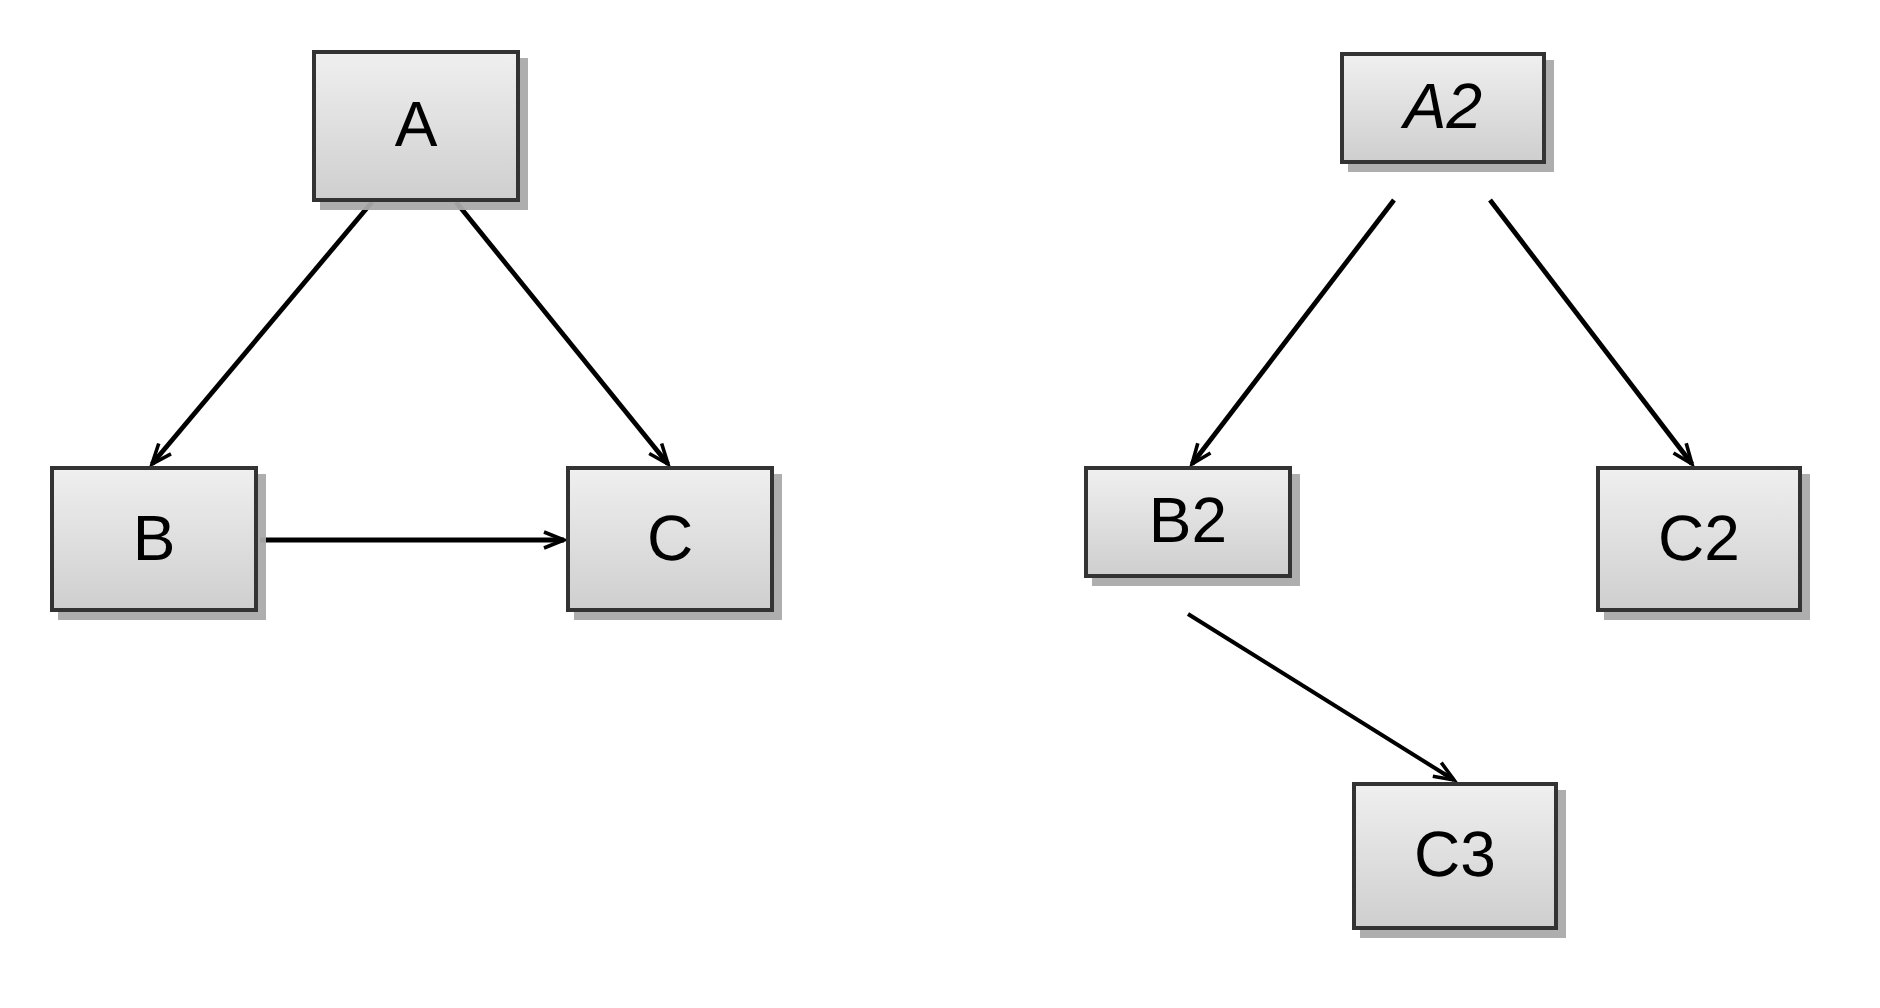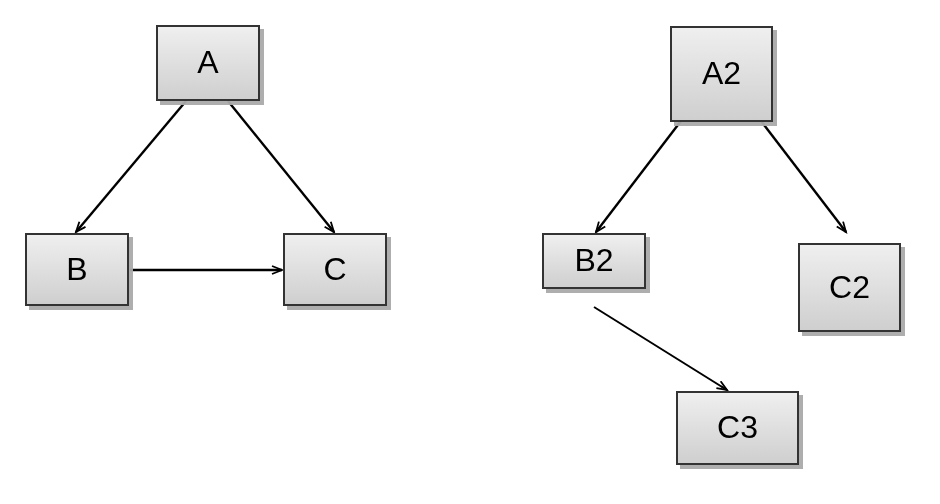--- a/index.html
+++ b/index.html
@@ -81,26 +81,26 @@
   <div class="node" id="node-0-0" style="left: 156px; top: 25px; width: 104px; height: 76px; border-color: rgb(51, 51, 51); color: rgb(0, 0, 0); background: linear-gradient(rgb(239, 239, 239) 0%, rgb(207, 207, 207) 100%);">
     <span class="node-label">A</span>
   </div>
   <div class="node" id="node-0-1" style="left: 25px; top: 233px; width: 104px; height: 73px; border-color: rgb(51, 51, 51); color: rgb(0, 0, 0); background: linear-gradient(rgb(239, 239, 239) 0%, rgb(207, 207, 207) 100%);">
     <span class="node-label">B</span>
   </div>
   <div class="node" id="node-0-2" style="left: 283px; top: 233px; width: 104px; height: 73px; border-color: rgb(51, 51, 51); color: rgb(0, 0, 0); background: linear-gradient(rgb(239, 239, 239) 0%, rgb(207, 207, 207) 100%);">
     <span class="node-label">C</span>
   </div>
 
-  <div class="node" id="node-1-0" style="left: 670px; top: 26px; width: 103px; height: 96px; border-color: rgb(51, 51, 51); color: rgb(0, 0, 0); background: linear-gradient(rgb(239, 239, 239) 0%, rgb(207, 207, 207) 100%);">
+  <div class="node" id="node-1-0" style="left: 670px; top: 26px; width: 103px; height: 56px; border-color: rgb(51, 51, 51); color: rgb(0, 0, 0); background: linear-gradient(rgb(239, 239, 239) 0%, rgb(207, 207, 207) 100%); font-style: italic;">
     <span class="node-label">A2</span>
   </div>
   <div class="node" id="node-1-1" style="left: 542px; top: 233px; width: 104px; height: 56px; border-color: rgb(51, 51, 51); color: rgb(0, 0, 0); background: linear-gradient(rgb(239, 239, 239) 0%, rgb(207, 207, 207) 100%);">
     <span class="node-label">B2</span>
   </div>
-  <div class="node" id="node-1-2" style="left: 798px; top: 243px; width: 103px; height: 89px; border-color: rgb(51, 51, 51); color: rgb(0, 0, 0); background: linear-gradient(rgb(239, 239, 239) 0%, rgb(207, 207, 207) 100%);">
+  <div class="node" id="node-1-2" style="left: 798px; top: 233px; width: 103px; height: 73px; border-color: rgb(51, 51, 51); color: rgb(0, 0, 0); background: linear-gradient(rgb(239, 239, 239) 0%, rgb(207, 207, 207) 100%);">
     <span class="node-label">C2</span>
   </div>
-  <div class="node" id="node-1-3" style="left: 676px; top: 391px; width: 123px; height: 74px; border-color: rgb(51, 51, 51); color: rgb(0, 0, 0); background: linear-gradient(rgb(239, 239, 239) 0%, rgb(207, 207, 207) 100%);">
+  <div class="node" id="node-1-3" style="left: 676px; top: 391px; width: 103px; height: 74px; border-color: rgb(51, 51, 51); color: rgb(0, 0, 0); background: linear-gradient(rgb(239, 239, 239) 0%, rgb(207, 207, 207) 100%);">
     <span class="node-label">C3</span>
   </div>
 
 </div>
 
 </body></html>

